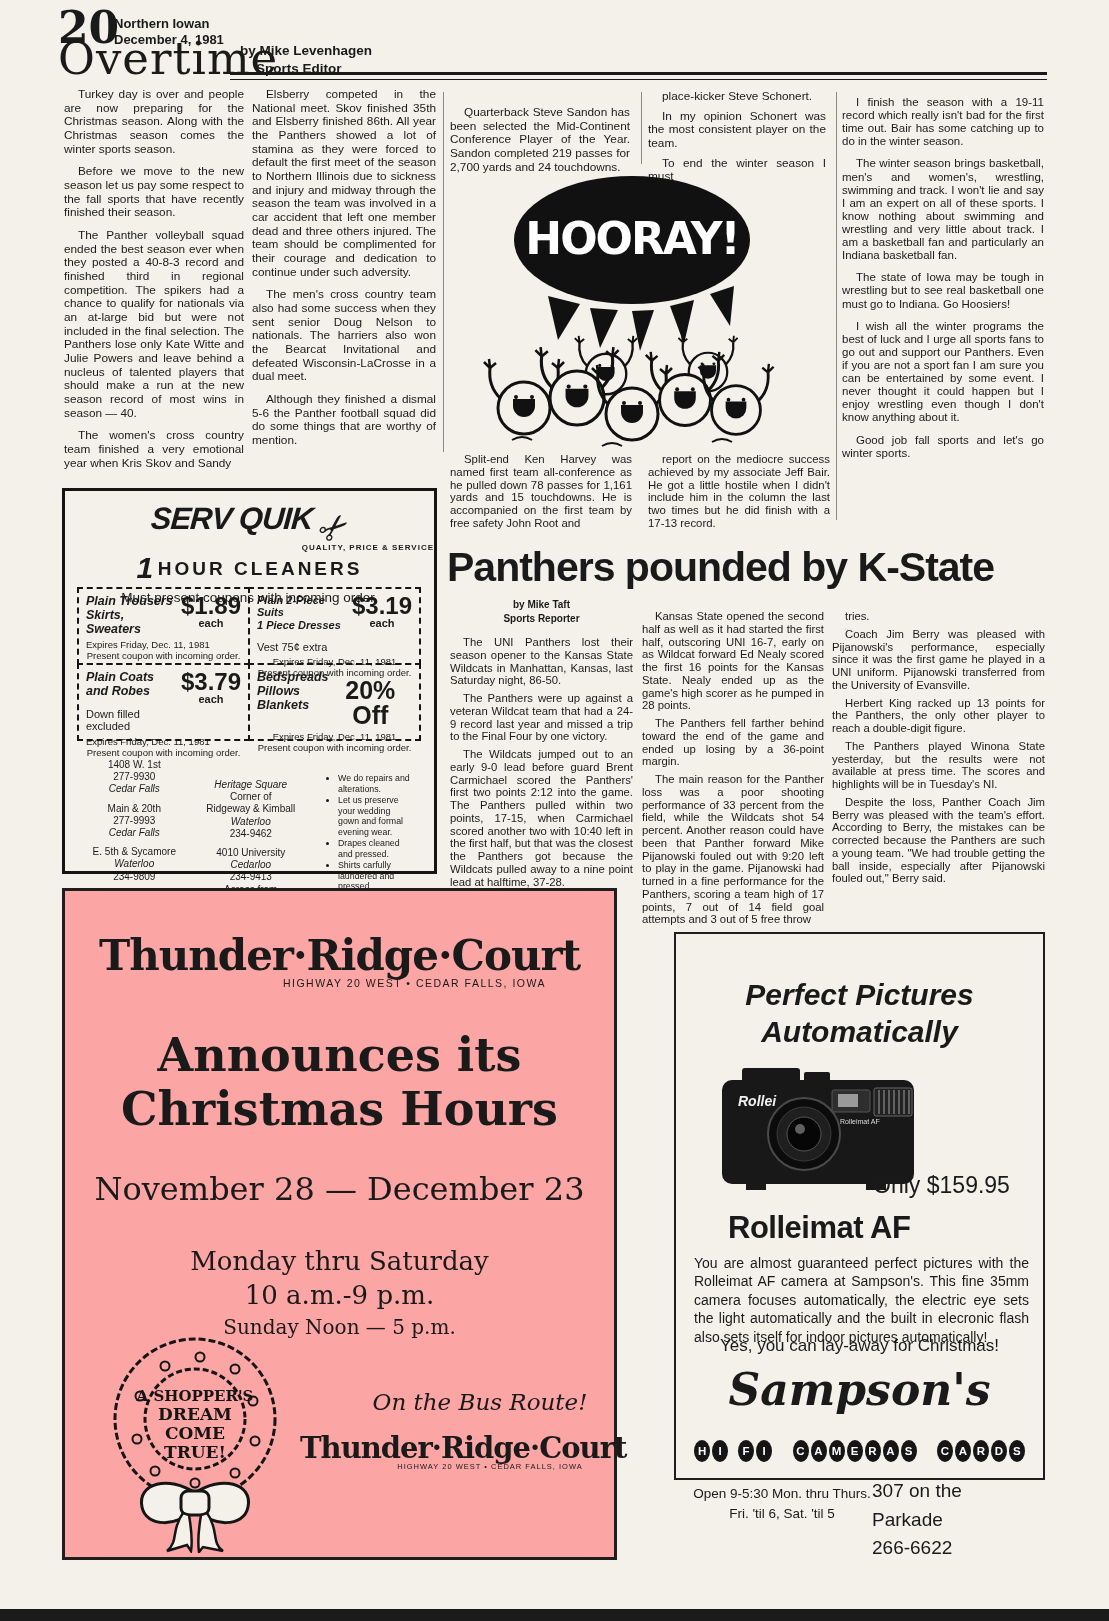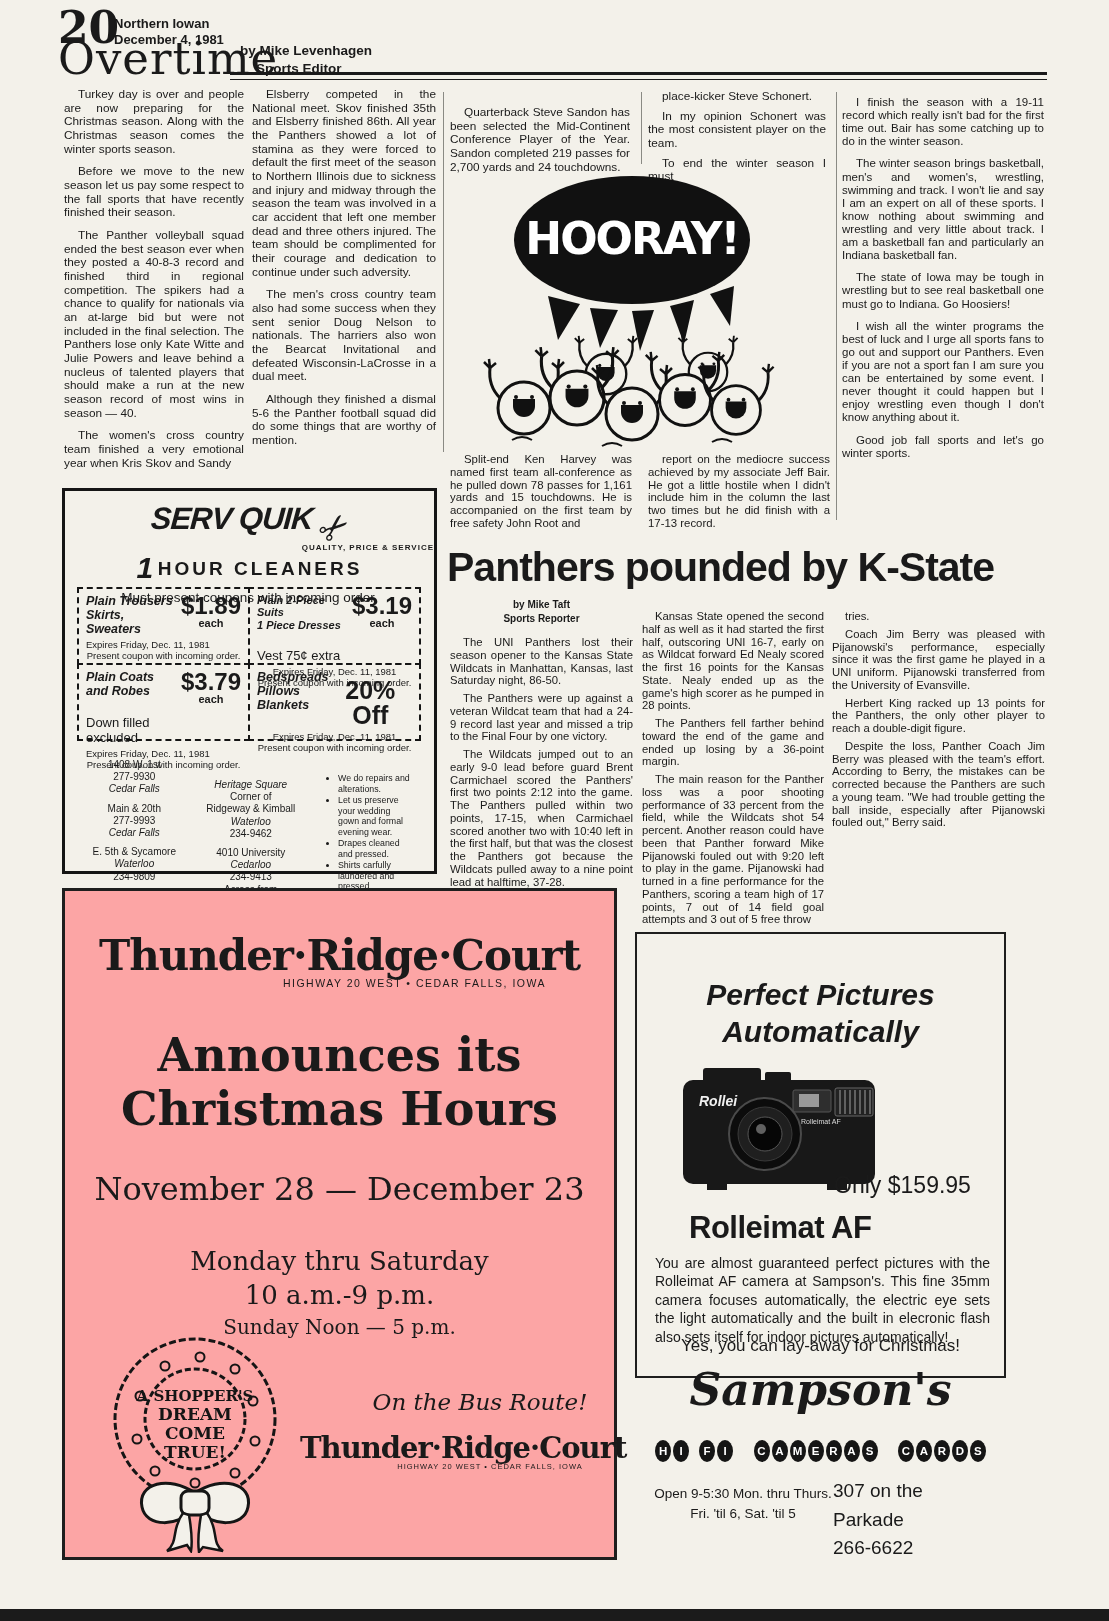--- a/index.html
+++ b/index.html
@@ -61,21 +61,21 @@
   .sq-note{text-align:center;font-size:13.5px;margin-top:7px;}
   .sq-coupons{position:absolute;left:12px;top:96px;width:347px;}
   .cp-row{display:flex;}
   .cp{border:2px dashed #151515;width:173px;height:78px;box-sizing:border-box;
       padding:5px 7px 2px;position:relative;}
   .cp + .cp{margin-left:-2px;}
   .cp-row + .cp-row{margin-top:-2px;}
   .cp-top{display:flex;justify-content:space-between;align-items:flex-start;}
   .cp-items{font-style:italic;font-weight:bold;font-size:12.5px;line-height:1.12;}
   .cp-items.small{font-size:11px;}
-  .cp-subnote{font-size:13px;font-weight:normal;font-style:normal;margin-top:18px;}
+  .cp-subnote{font-size:11px;font-weight:normal;font-style:normal;margin-top:10px;}
   .cp-price{text-align:center;font-weight:bold;font-size:24px;line-height:1;}
   .cp-price.pct{font-size:25px;margin-top:8px;}
   .cp-each{display:block;font-size:11px;font-weight:bold;margin-top:0;}
   .cp-exp{font-size:9.5px;margin-top:3px;}
   .cp-present{font-size:9.5px;text-align:center;}
   .sq-bottom{position:absolute;left:12px;top:262px;width:351px;display:flex;}
   .sq-loc-col{width:118px;text-align:center;font-size:10px;line-height:1.22;padding-top:6px;}
   .sq-loc-col.colb{width:122px;margin-top:20px;}
   .sq-loc-group{margin-bottom:7px;}
   .it{font-style:italic;}
@@ -103,21 +103,21 @@
   .tr-hours2{font-size:26px;margin-top:4px;}
   .tr-hours3{font-size:20px;margin-top:5px;}
   #tr-wreath{position:absolute;left:30px;top:430px;width:205px;height:232px;}
   .tr-bus{position:absolute;left:300px;top:498px;width:230px;font-style:italic;font-size:23px;}
   .tr-logo2{position:absolute;left:235px;top:543px;width:310px;font-size:29px;font-weight:bold;
             letter-spacing:-1px;line-height:1;}
   .tr-logo2-sub{font-family:"Liberation Sans",sans-serif;font-size:7.5px;letter-spacing:1px;
                 font-weight:normal;margin-left:70px;}
 
   
-  #sp-ad{position:absolute;left:635px;top:932px;width:371px;height:446px;border:2px solid #1e1e1e;
+  #sp-ad{position:absolute;left:674px;top:932px;width:371px;height:548px;border:2px solid #1e1e1e;
          box-sizing:border-box;background:#f3f1ea;}
   .sp-h1{margin:44px 0 0;text-align:center;font-style:italic;font-weight:bold;font-size:30px;line-height:1.15;}
   .sp-h2{margin:2px 0 0;text-align:center;font-style:italic;font-weight:bold;font-size:30px;line-height:1.15;}
   #sp-camera{position:absolute;left:40px;top:122px;width:205px;height:150px;}
   .sp-price{position:absolute;left:168px;top:238px;width:195px;font-size:23px;text-align:center;}
   .sp-product{position:absolute;left:52px;top:276px;font-size:31px;font-weight:bold;letter-spacing:-0.5px;}
   .sp-body{position:absolute;left:18px;top:320px;width:335px;font-size:14px;line-height:1.32;text-align:justify;}
   .sp-layaway{position:absolute;left:0;top:402px;width:100%;text-align:center;font-size:17px;}
   .sp-script{position:absolute;left:0;top:430px;width:100%;text-align:center;
              font-family:"DejaVu Serif",serif;font-style:italic;font-weight:bold;font-size:44px;}
@@ -359,20 +359,21 @@
   </div>
   <div class="ks-col" id="ks-col2">
     <p>Kansas State opened the second half as well as it had started the first half, outscoring UNI 16-7, early on as Wildcat forward Ed Nealy scored the first 16 points for the Kansas State. Nealy ended up as the game's high scorer as he pumped in 28 points.</p>
     <p>The Panthers fell farther behind toward the end of the game and ended up losing by a 36-point margin.</p>
     <p>The main reason for the Panther loss was a poor shooting performance of 33 percent from the field, while the Wildcats shot 54 percent. Another reason could have been that Panther forward Mike Pijanowski fouled out with 9:20 left to play in the game. Pijanowski had turned in a fine performance for the Panthers, scoring a team high of 17 points, 7 out of 14 field goal attempts and 3 out of 5 free throw</p>
   </div>
   <div class="ks-col" id="ks-col3">
     <p>tries.</p>
     <p>Coach Jim Berry was pleased with Pijanowski's performance, especially since it was the first game he played in a UNI uniform. Pijanowski transferred from the University of Evansville.</p>
     <p>Herbert King racked up 13 points for the Panthers, the only other player to reach a double-digit figure.</p>
+    <p>The Panthers played Winona State yesterday, but the results were not available at press time. The scores and highlights will be in Tuesday's NI.</p>
     <p>Despite the loss, Panther Coach Jim Berry was pleased with the team's effort. According to Berry, the mistakes can be corrected because the Panthers are such a young team. "We had trouble getting the ball inside, especially after Pijanowski fouled out," Berry said.</p>
   </div>
 
   <div id="tr-ad">
     <div class="tr-logo">Thunder·Ridge·Court</div>
     <div class="tr-logo-sub">HIGHWAY 20 WEST • CEDAR FALLS, IOWA</div>
     <div class="tr-h1">Announces its</div>
     <div class="tr-h2">Christmas Hours</div>
     <div class="tr-dates">November 28 — December 23</div>
     <div class="tr-hours1">Monday thru Saturday</div>

